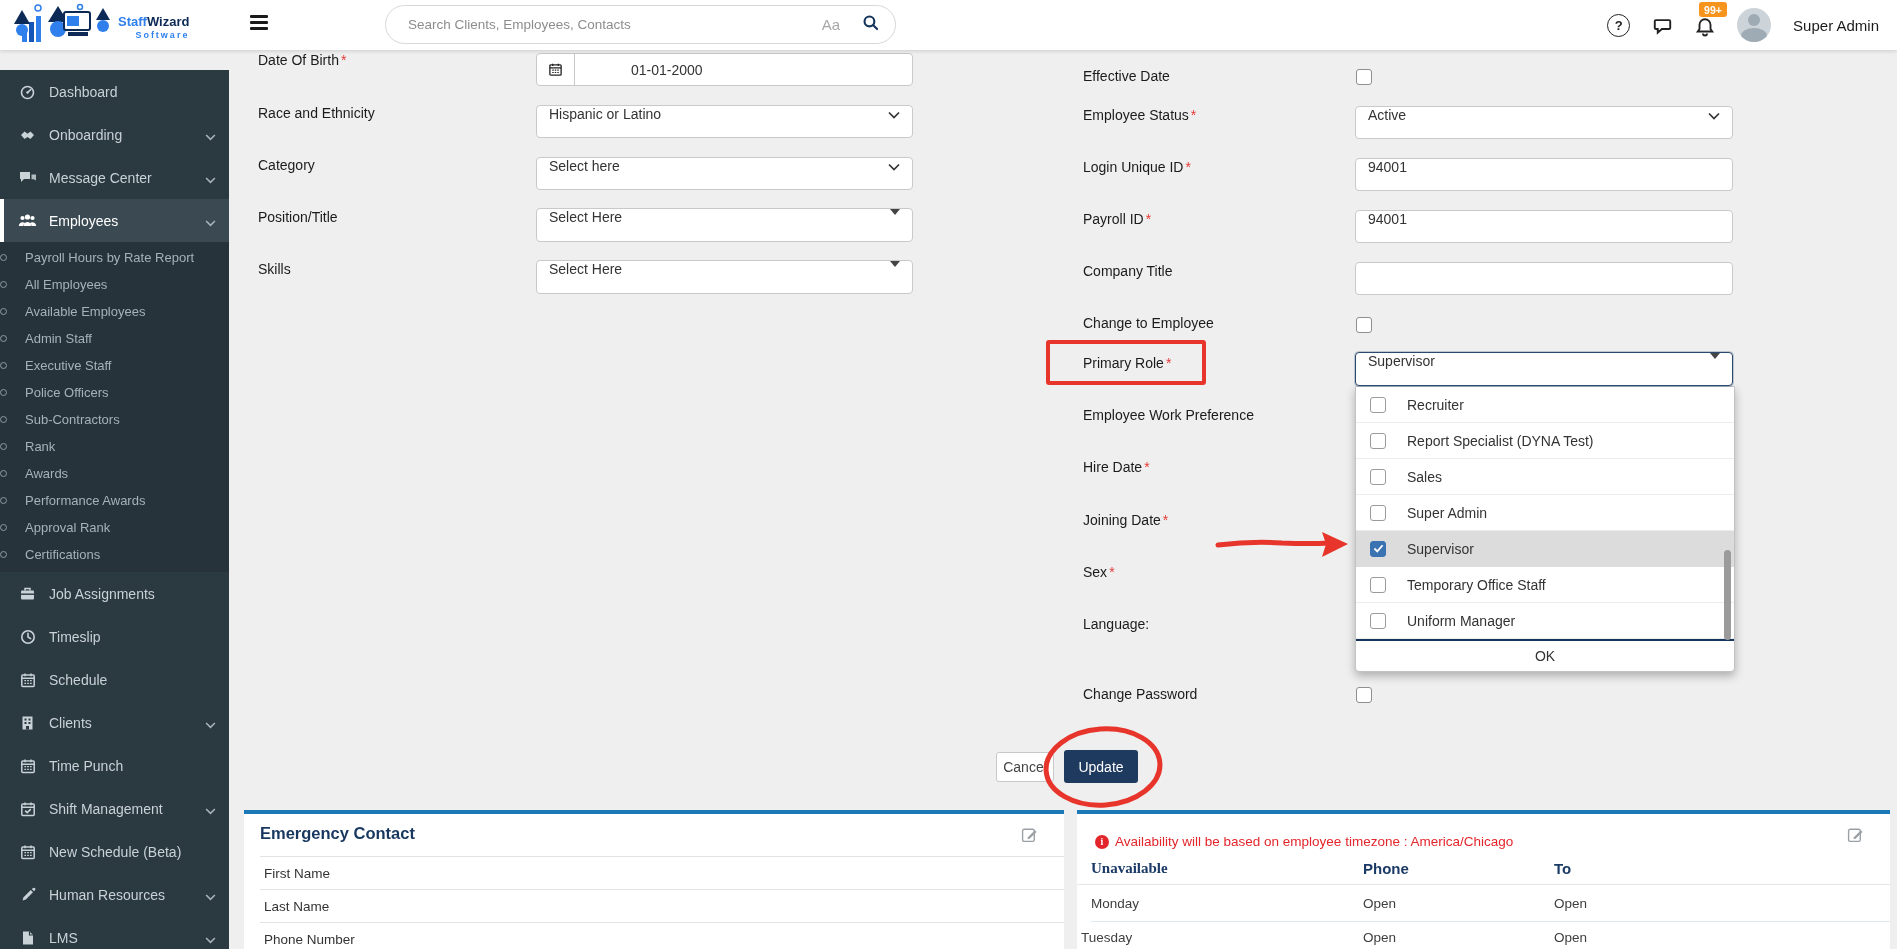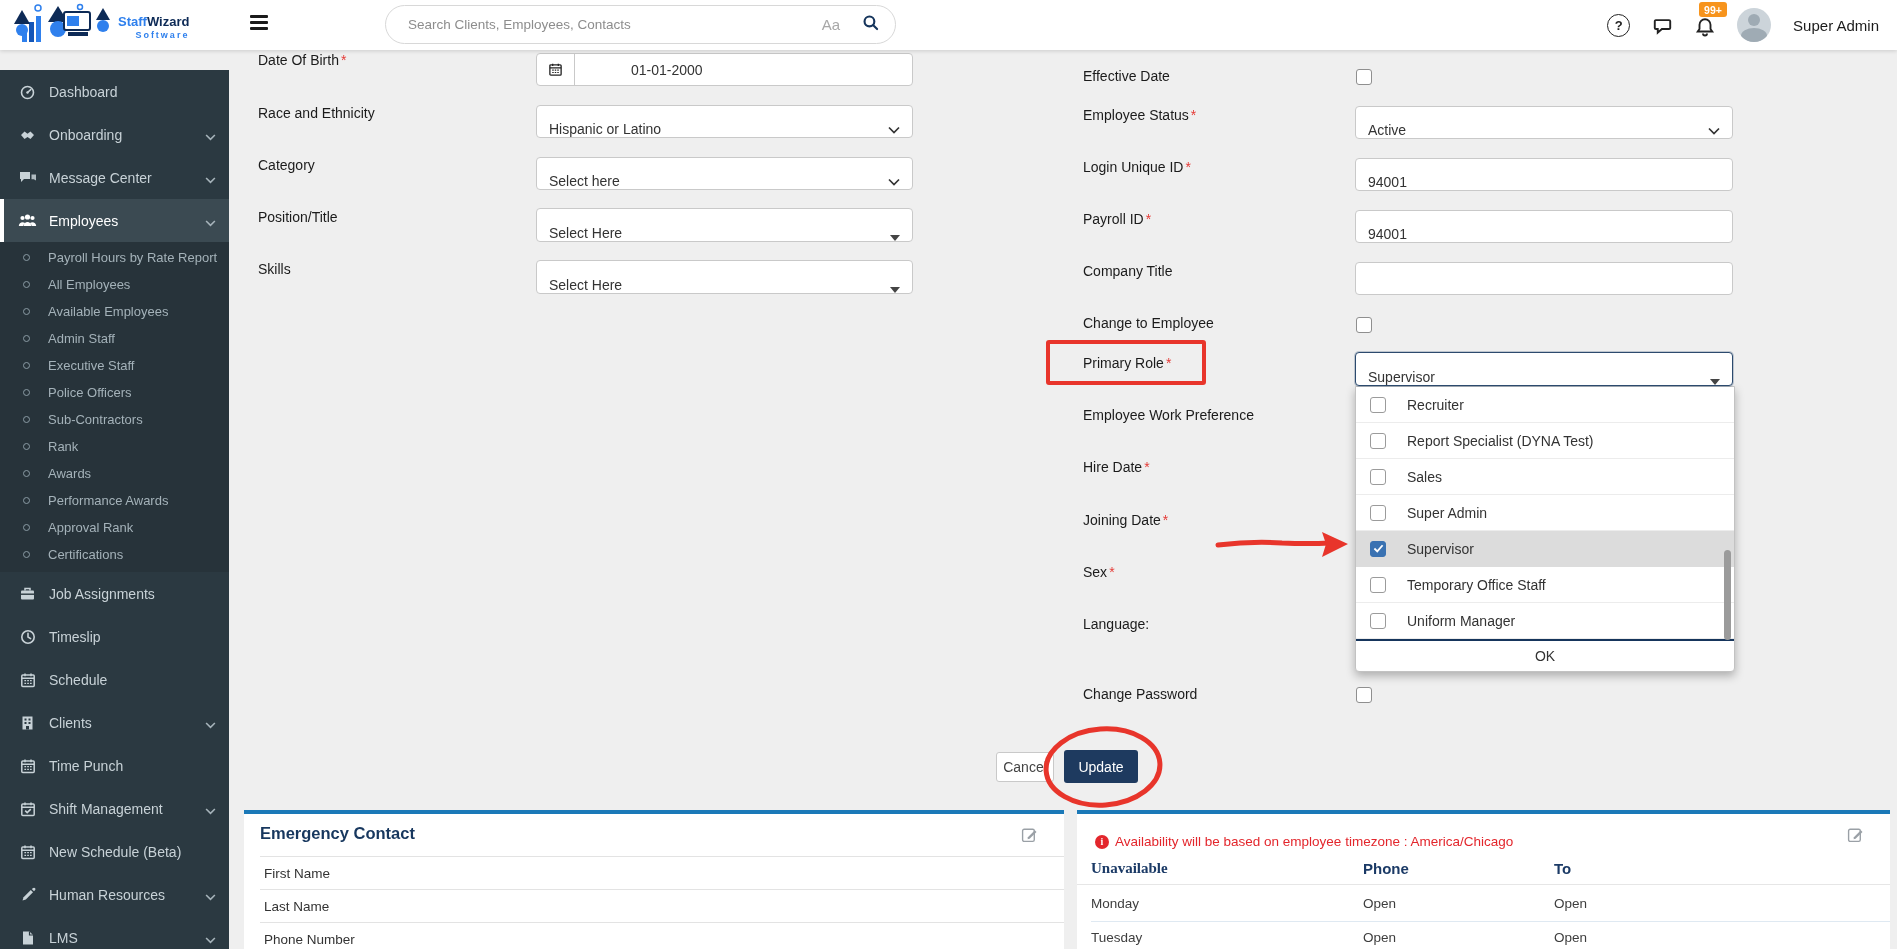--- a/index.html
+++ b/index.html
@@ -36,28 +36,28 @@
   .user-name { font-size:15px; color:#1b1b1b; }
 
   
   .sidebar { position:absolute; left:0; top:50px; width:229px; height:899px; background:#2b3941; z-index:30;margin-top:20px; }
   .side-item { position:relative; height:43px; display:flex; align-items:center; padding-left:18px;
     color:#c8d2d7; font-size:14px; cursor:pointer; }
   .side-item .ic { width:19px; height:17px; margin-right:12px; display:flex; align-items:center; justify-content:center; }
   .side-item .chev { position:absolute; right:13px; top:15px; color:#a6b3ba; }
   .side-item.active { background:#3b4a52; color:#fff; border-left:4px solid #fff; padding-left:14px; }
   .submenu { background:#27333a; padding:2px 0 4px; }
-  .sub-item { height:27px; display:flex; align-items:center; padding-left:23px; color:#a4b2b9; font-size:13px; cursor:pointer; }
+  .sub-item { height:27px; display:flex; align-items:center; color:#a4b2b9; font-size:13px; cursor:pointer; }
   .sub-item .dot { width:7px; height:7px; border:1.5px solid #8a9ba4; border-radius:50%; margin-right:18px; flex:none; }
 
   
   .lbl { position:absolute; font-size:14px; color:#1b1b1b; white-space:nowrap; }
   .req { color:#e53935; margin-left:2px; }
   .ctl { position:absolute; background:#fff; border:1px solid #c9c9c9; border-radius:4px; font-size:14px; color:#333;
-    display:flex; align-items:flex-end;gap:32px; }
+    display:flex; align-items:flex-start;gap:32px; }
   .txt { padding:0 12px; }
   .sel { padding:0 12px; justify-content:space-between; cursor:pointer; }
   .tri { width:0; height:0; border-left:5.5px solid transparent; border-right:5.5px solid transparent; border-top:6px solid #444; }
   .caret { color:#333; margin-left:8px; }
   .cbx { position:absolute; width:16px; height:16px; background:#fff; border:1.5px solid #8f8f8f; border-radius:3px; cursor:pointer; }
   .dob-group { position:absolute; display:flex; border:1px solid #c9c9c9; border-radius:4px; background:#fff; overflow:hidden;gap:43px; }
   .dob-ic { width:38px; display:flex; align-items:center; justify-content:center; border-right:1px solid #c9c9c9; color:#222; }
   .dob-val { flex:1; display:flex; align-items:center; padding-left:13px; font-size:14px; color:#333; }
 
   
@@ -527,19 +527,19 @@
     </div>
     <div class="av-col" style="left:14px; top:46px;font-family:Liberation Serif, serif;">Unavailable</div>
     <div class="av-col" style="left:286px; top:46px;">Phone</div>
     <div class="av-col" style="left:477px; top:46px;">To</div>
     <div class="hdiv" style="left:0; top:70px; background:#e6e6e6;"></div>
     <div id="availability-rows">
         <div class="av-cell" style="left: 14px; top: 82px;">Monday</div>
         <div class="av-cell" style="left: 286px; top: 82px;">Open</div>
         <div class="av-cell" style="left: 477px; top: 82px;">Open</div>
         <div class="hdiv" style="left: 14px; top: 107px; background: rgb(223, 233, 242);"></div>
-        <div class="av-cell" style="left: 14px; top: 116px; text-align: center;">Tuesday</div>
+        <div class="av-cell" style="left: 4px; top: 116px; text-align: center;">Tuesday</div>
         <div class="av-cell" style="left: 286px; top: 116px;">Open</div>
         <div class="av-cell" style="left: 477px; top: 116px;">Open</div>
       </div>
   </div>
 
 </div>
 
 </body></html>

